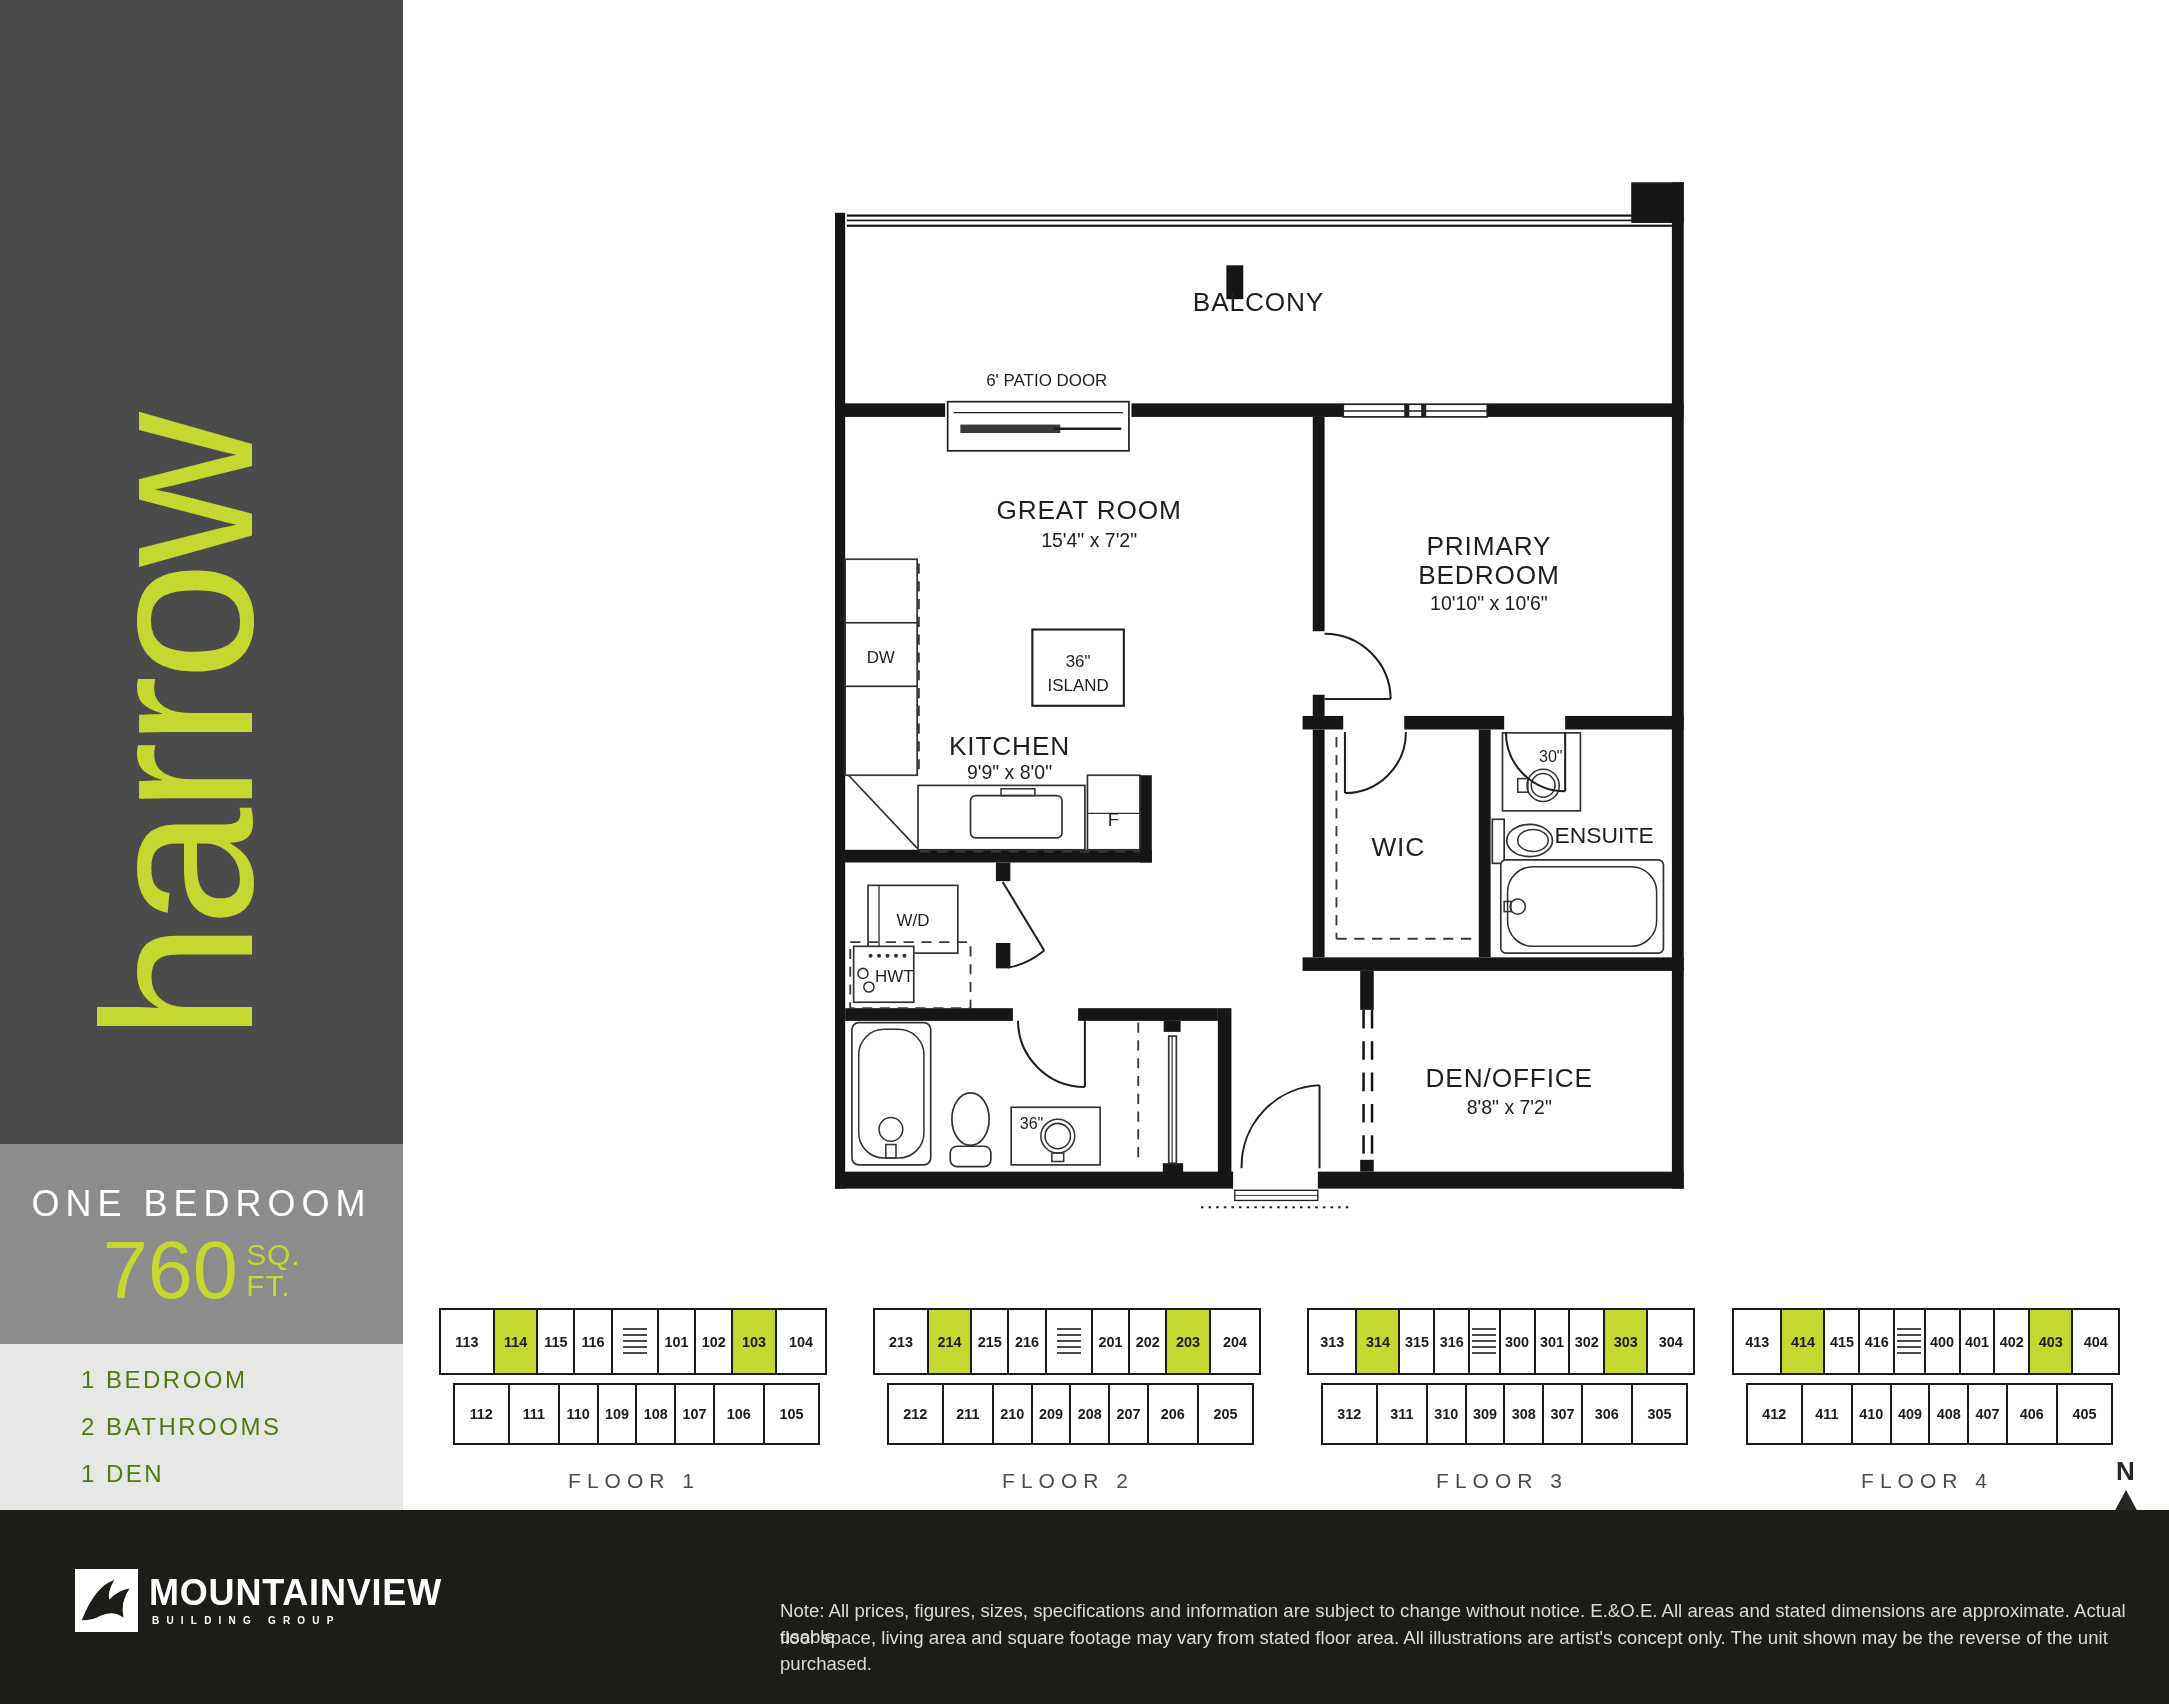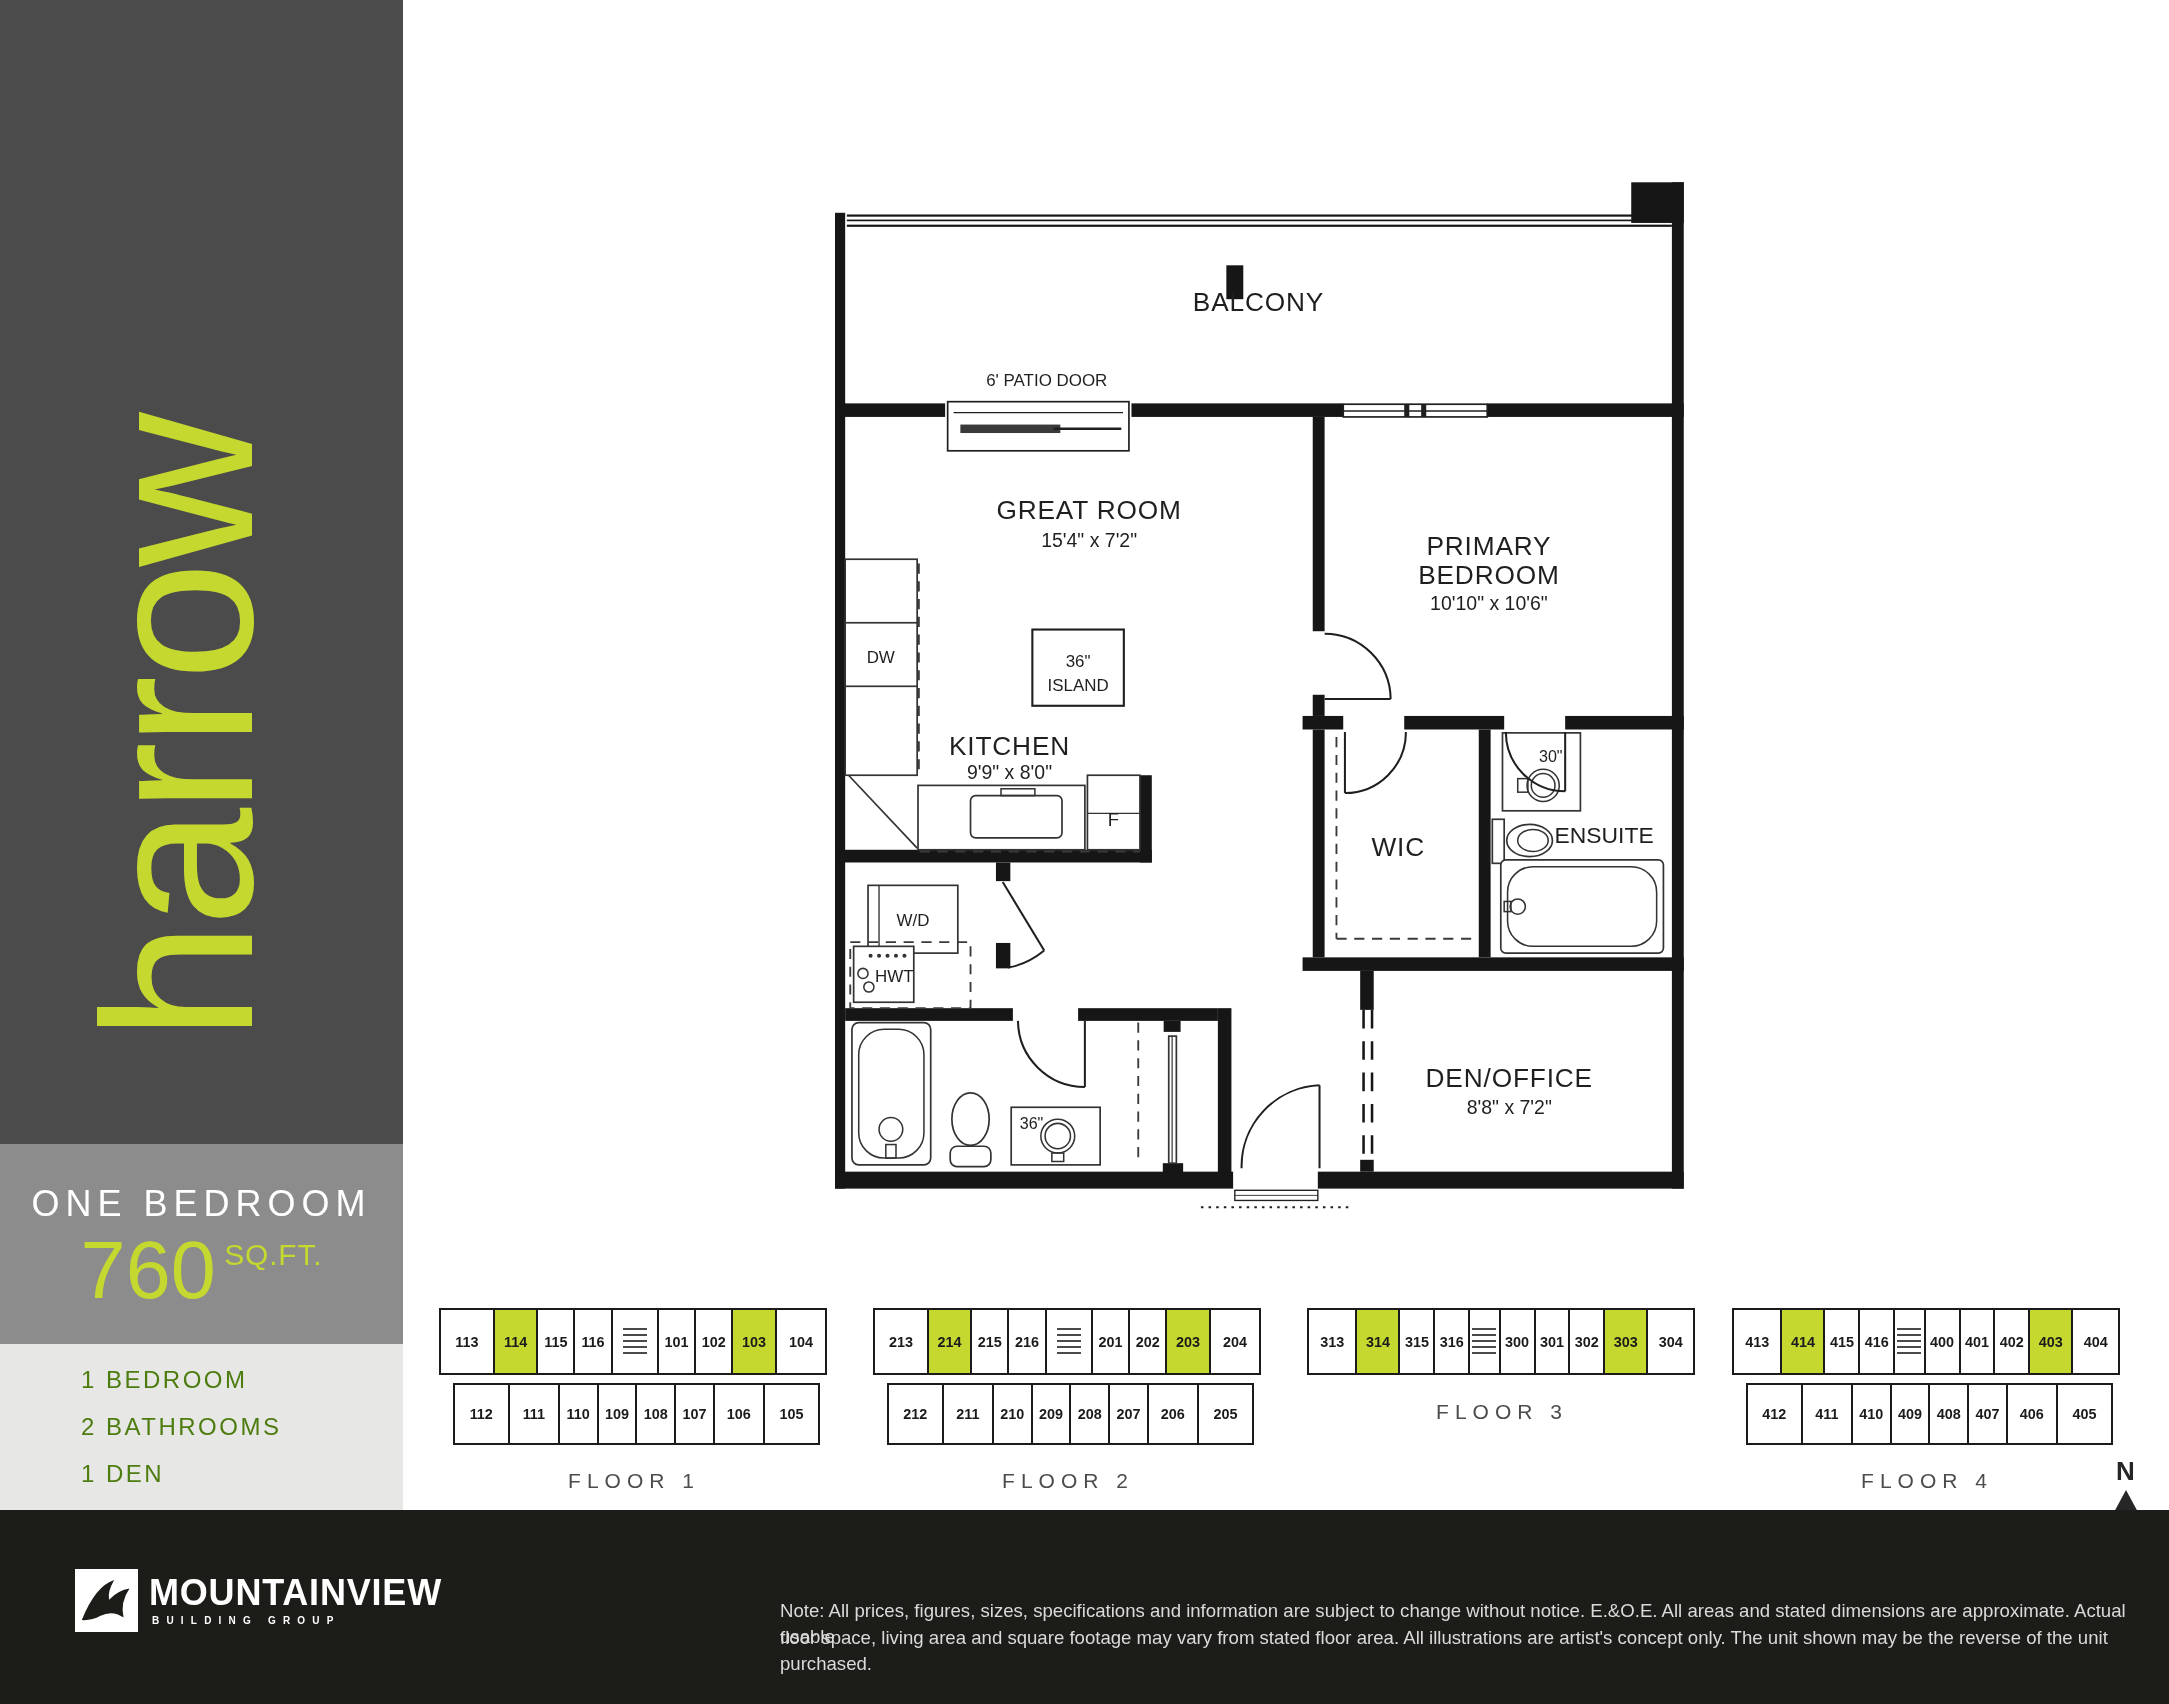--- a/index.html
+++ b/index.html
@@ -10,21 +10,21 @@
   
   #sidebar-dark{left:0;top:0;width:403px;height:1144px;background:#4b4b4b;}
   #brand-vert{left:-242px;top:619px;width:848px;height:220px;line-height:212px;
       text-align:center;transform:rotate(-90deg);
       font-size:214px;font-weight:300;letter-spacing:-5.1px;color:#c4d82f;}
   #band-gray{left:0;top:1144px;width:403px;height:200px;background:#8c8c8c;
       display:flex;flex-direction:column;align-items:center;justify-content:center;}
   #unit-type{color:#ffffff;font-size:36px;font-weight:300;letter-spacing:6px;margin-top:1.7px;}
   #area-row{display:flex;align-items:flex-start;margin-top:8.5px;}
   #area-value{color:#c4d82f;font-size:81px;font-weight:300;line-height:73px;}
-  #area-units{display:flex;margin-left:8.5px;padding-top:5.1px;}
+  #area-units{display:flex;flex-direction:column;margin-left:8.5px;padding-top:5.1px;}
   .area-unit{color:#c4d82f;font-size:30px;font-weight:300;line-height:31px;letter-spacing:0.8px;}
   #band-light{left:0;top:1344px;width:403px;height:166px;background:#e7e7e6;
       display:flex;flex-direction:column;justify-content:center;}
   .feature{color:#4d7c0f;font-size:24px;font-weight:400;letter-spacing:2.5px;
       margin:9.3px 0 9.3px 81px;}
 
   
   #footer{left:0;top:1510px;width:2170px;height:194px;background:#1c1c19;}
   #logo-box{left:75px;top:1569px;width:63px;height:63px;background:#ffffff;}
   #logo-name{left:149px;top:1572px;color:#ffffff;font-size:36px;font-weight:bold;letter-spacing:0.8px;}
@@ -408,20 +408,46 @@
         <div class="pcell" style="flex: 0.92 1 0px;">
           <span>302</span>
         </div>
         <div class="pcell hl" style="flex: 1.15 1 0px;">
           <span>303</span>
         </div>
         <div class="pcell" style="flex: 1.25 1 0px;">
           <span>304</span>
         </div>
       </div>
+      <div class="prow bottom">
+        <div class="pcell" style="flex: 1.45 1 0px;">
+          <span>312</span>
+        </div>
+        <div class="pcell" style="flex: 1.3 1 0px;">
+          <span>311</span>
+        </div>
+        <div class="pcell" style="flex: 1 1 0px;">
+          <span>310</span>
+        </div>
+        <div class="pcell" style="flex: 1 1 0px;">
+          <span>309</span>
+        </div>
+        <div class="pcell" style="flex: 1 1 0px;">
+          <span>308</span>
+        </div>
+        <div class="pcell" style="flex: 1 1 0px;">
+          <span>307</span>
+        </div>
+        <div class="pcell" style="flex: 1.3 1 0px;">
+          <span>306</span>
+        </div>
+        <div class="pcell" style="flex: 1.45 1 0px;">
+          <span>305</span>
+        </div>
+      </div>
       <div class="plabel">FLOOR 3</div>
     </div>
     <div class="plate" style="left: 1734px;">
       <div class="prow top">
         <div class="pcell" style="flex: 1.3 1 0px;">
           <span>413</span>
         </div>
         <div class="pcell hl" style="flex: 1.15 1 0px;">
           <span>414</span>
         </div>

